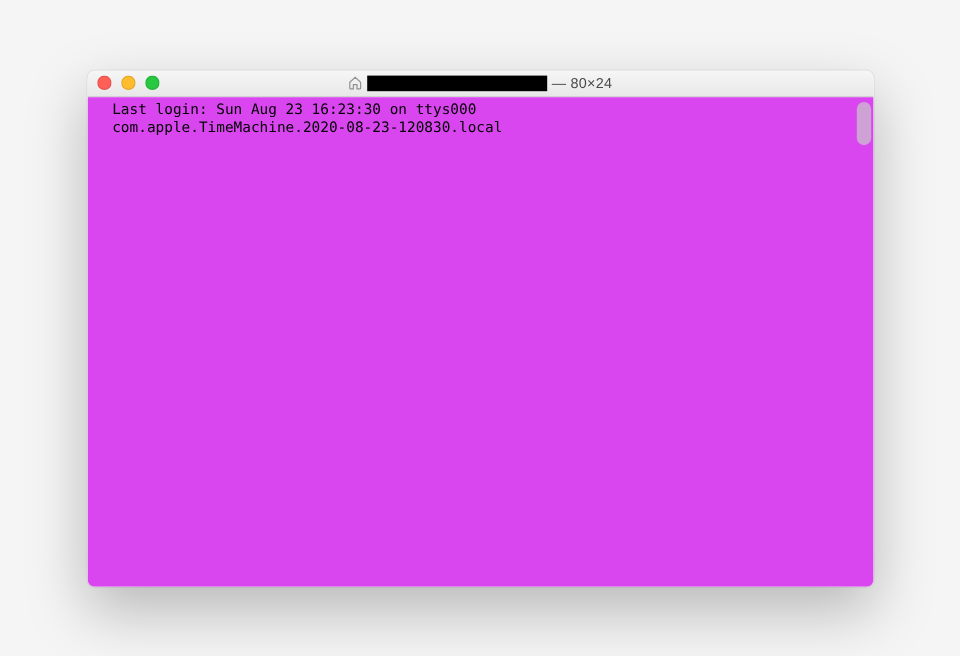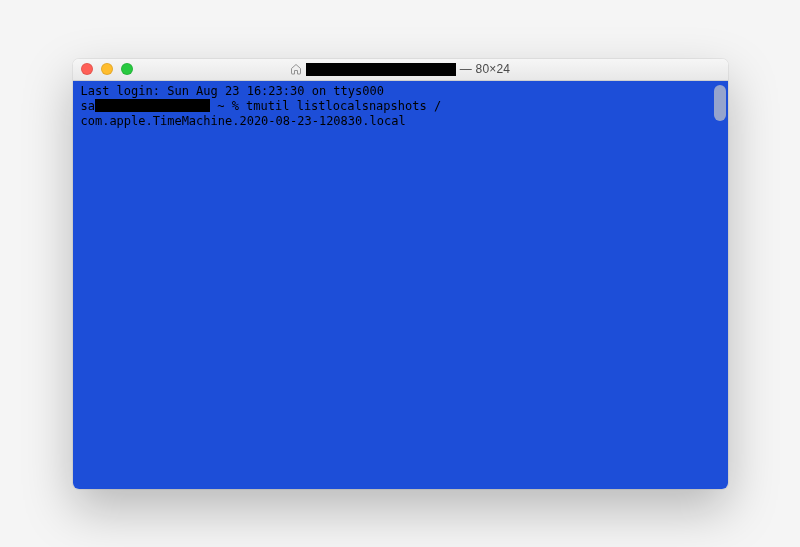--- a/index.html
+++ b/index.html
@@ -65,22 +65,22 @@
       width: 150px;
       height: 13px;
       background: #000;
       vertical-align: middle;
     }
     .title-dims {
       letter-spacing: 0.2px;
     }
     .terminal-body {
       flex: 1;
-      background: #1d4ed8;
-      padding: 3px 8px;
+      background: #d946ef;
+      padding: 3px 21px;
       font-family: "Menlo", "Monaco", "Consolas", monospace;
       font-size: 12px;
       line-height: 15px;
       color: #000;
       position: relative;
       overflow: hidden;
     }
     .line {
       white-space: pre;
     }
@@ -129,18 +129,17 @@
       <span class="title-redact"></span>
       <span class="title-dims">— 80×24</span>
     </div>
   </div>
 
   <div class="terminal-body">
     <div class="scrollbar"></div>
 
     <div class="line"><span>Last login: </span><span>Sun Aug 23 16:23:30 on ttys000</span></div>
 
-    <div class="line"><span>sa</span><span class="redact w1"></span><span> ~ % </span><span>tmutil listlocalsnapshots /</span></div>
 
     <div class="line">com.apple.TimeMachine.2020-08-23-120830.local</div>
 
   </div>
 </div>
 
 </body></html>

